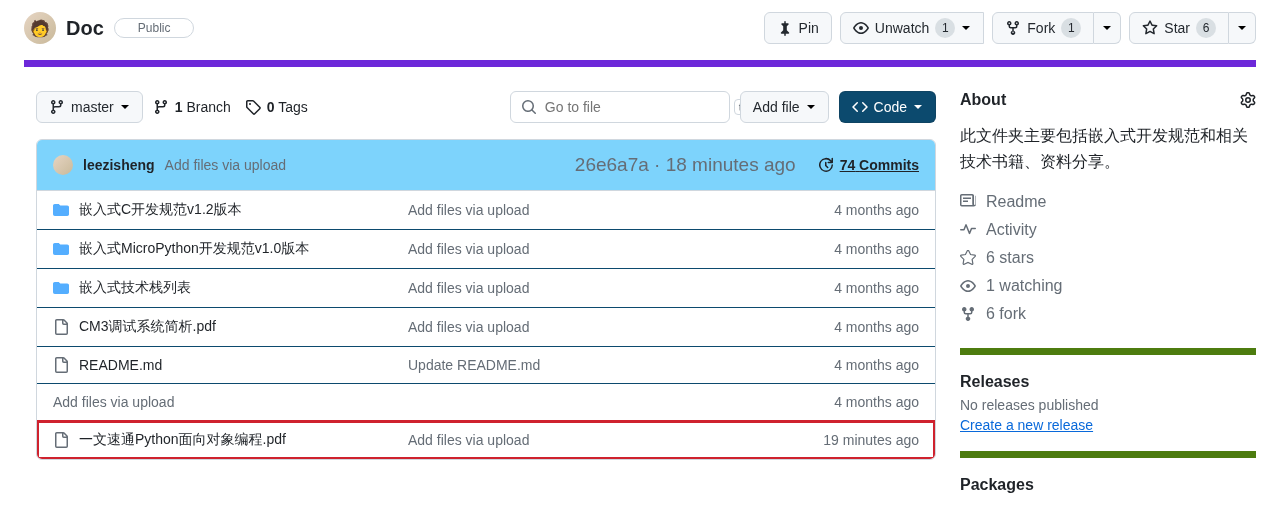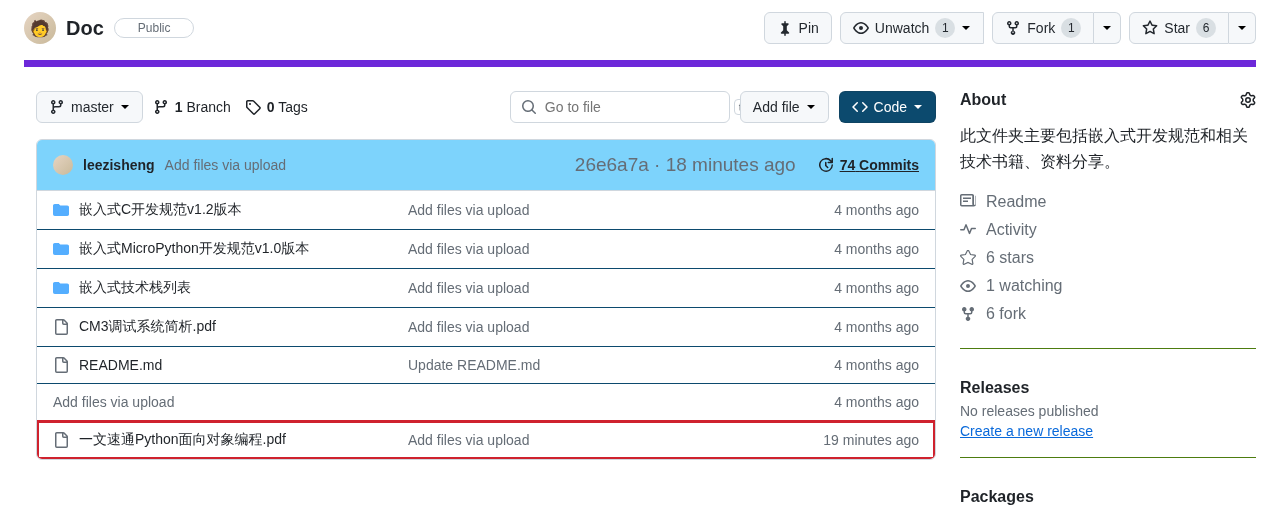--- a/index.html
+++ b/index.html
@@ -57,21 +57,21 @@
     .file-msg-cell { flex: 1; color: #656d76; }
     .file-time-cell { flex: 0 0 140px; text-align: right; color: #656d76; }
     
     
     .sb-head { display: flex; align-items: center; justify-content: space-between; margin-bottom: 14px; }
     .sb-title { font-size: 16px; font-weight: 600; }
     .sb-desc { font-size: 16px; line-height: 1.6; margin-bottom: 14px; }
     .sb-list { list-style: none; margin-bottom: 20px; }
     .sb-list li { padding: 5px 0; }
     .sb-list a { display: flex; align-items: center; gap: 10px; color: #656d76; text-decoration: none; font-size: 16px; }
-    .sb-section { border-top: 1px solid #4d7c0f; padding-top: 30px; margin-bottom: 18px; }
+    .sb-section { border-top: 7px solid #4d7c0f; padding-top: 18px; margin-bottom: 18px; }
     .sb-sub { color: #656d76; font-size: 14px; margin-top: 6px; }
     .sb-link { color: #0969da; font-size: 14px; display: inline-block; margin-top: 4px; text-decoration: underline; }
     
     .caret svg { width: 10px; height: 10px; }
   </style>
 </head>
 <body>
 
 <div class="page">
 

